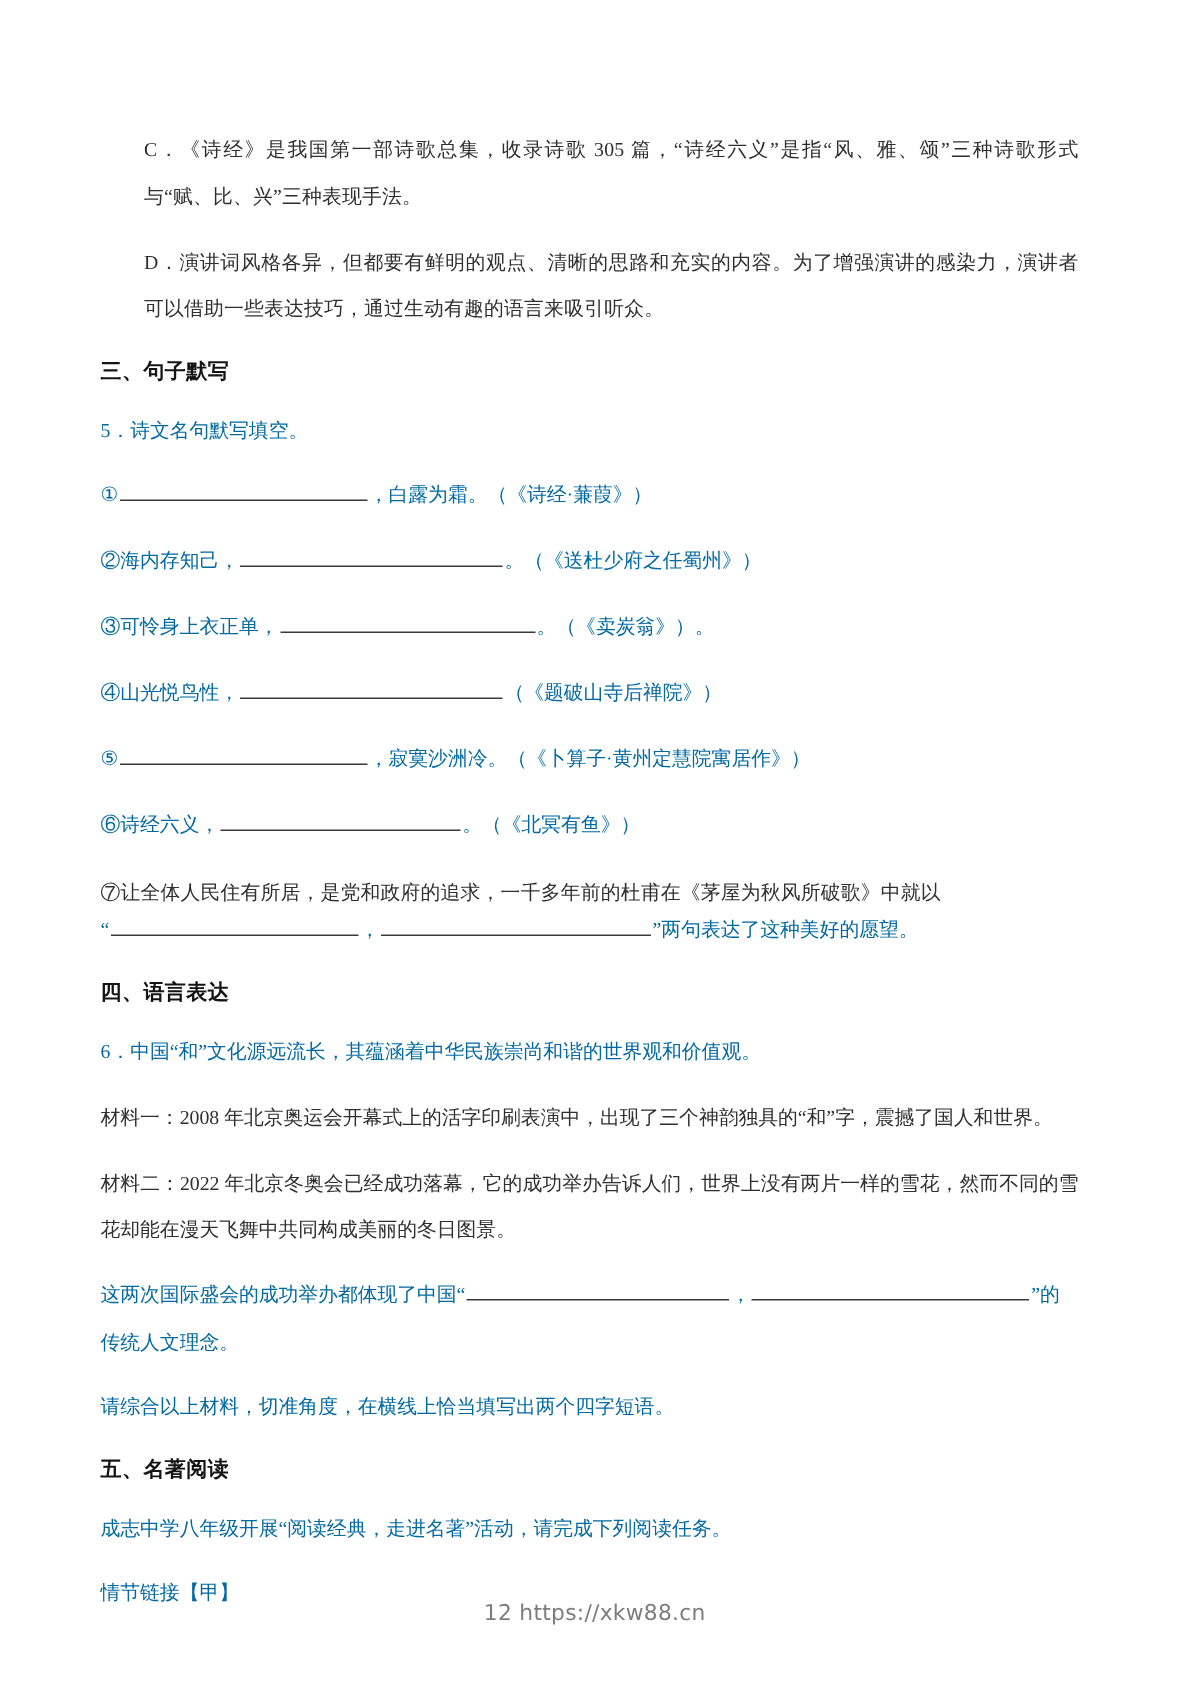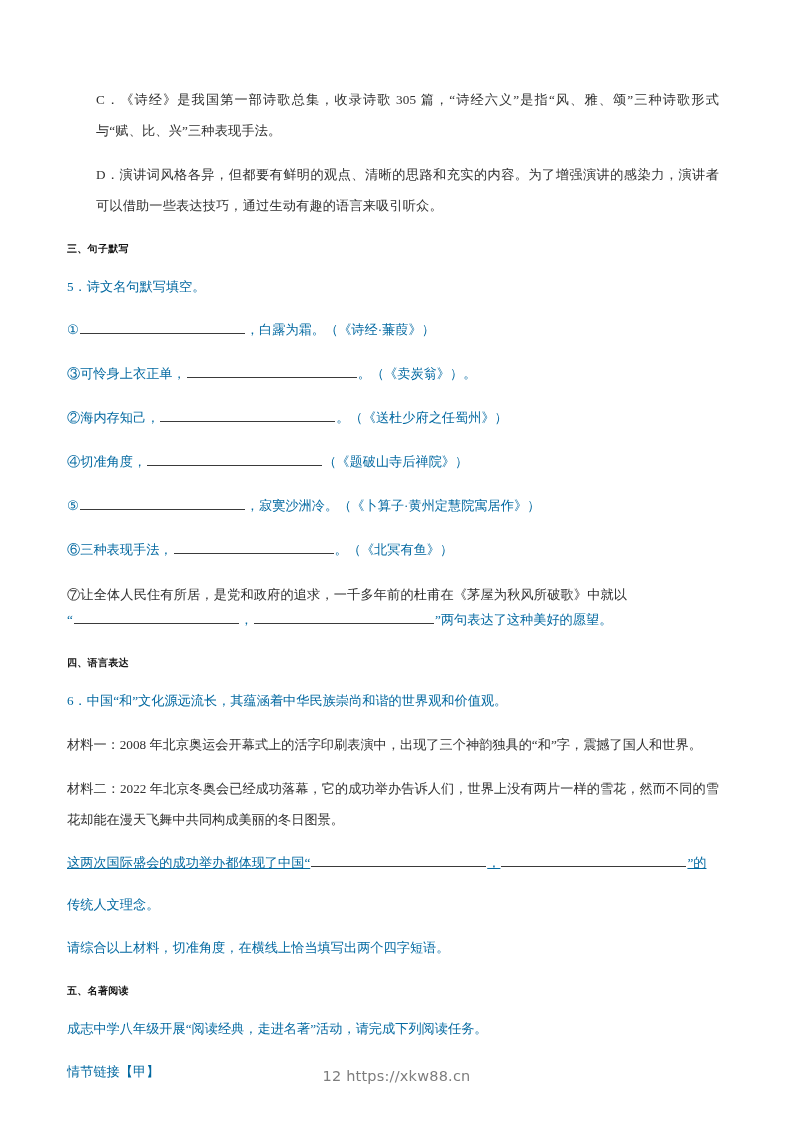--- a/index.html
+++ b/index.html
@@ -35,21 +35,21 @@
     color: #2f2f2f;
     letter-spacing: 0.15px;
   }
   .para.opt {
     padding-left: 29px;
     text-indent: -0px;
   }
 
   .section-heading {
     font-family: Liberation Serif, serif;
-    font-size: 10px;
+    font-size: 14px;
     font-weight: bold;
     color: #141414;
     margin: 16px 0 11px 0;
     line-height: 24px;
     letter-spacing: 0.3px;
   }
 
   .qline {
     font-size: 13.2px;
     line-height: 30px;
@@ -107,54 +107,54 @@
   <div class="section-heading">三、句子默写</div>
   <div class="qline">5．诗文名句默写填空。</div>
 
   <div class="numlist">
 
     <div class="qline">
       <span>①</span><span class="blank b-165"></span><span>，白露为霜。（《诗经·蒹葭》）</span>
     </div>
 
     <div class="qline">
+      <span>②</span><span>海内存知己，</span><span class="blank b-175"></span><span>。（《送杜少府之任蜀州》）</span>
+    </div>
+
+    <div class="qline">
       <span>③</span><span>可怜身上衣正单，</span><span class="blank b-170"></span><span>。（《卖炭翁》）。</span>
     </div>
 
     <div class="qline">
-      <span>②</span><span>海内存知己，</span><span class="blank b-175"></span><span>。（《送杜少府之任蜀州》）</span>
-    </div>
-
-    <div class="qline">
-      <span>④</span><span>切准角度，</span><span class="blank b-175"></span><span>（《题破山寺后禅院》）</span>
+      <span>④</span><span>山光悦鸟性，</span><span class="blank b-175"></span><span>（《题破山寺后禅院》）</span>
     </div>
 
     <div class="qline">
       <span>⑤</span><span class="blank b-165"></span><span>，寂寞沙洲冷。（《卜算子·黄州定慧院寓居作》）</span>
     </div>
 
     <div class="qline">
-      <span>⑥</span><span>三种表现手法，</span><span class="blank b-160"></span><span>。（《北冥有鱼》）</span>
+      <span>⑥</span><span>诗经六义，</span><span class="blank b-160"></span><span>。（《北冥有鱼》）</span>
     </div>
 
     <div class="para">⑦让全体人民住有所居，是党和政府的追求，一千多年前的杜甫在《茅屋为秋风所破歌》中就以</div>
 
     <div class="qline" style="margin-top:-18px;">
       <span>“</span><span class="blank b-165"></span><span>，</span><span class="blank b-180"></span><span>”</span><span>两句表达了这种美好的愿望。</span>
     </div>
 
   </div>
 
   <div class="section-heading">四、语言表达</div>
   <div class="qline">6．中国“和”文化源远流长，其蕴涵着中华民族崇尚和谐的世界观和价值观。</div>
 
   <div class="material">材料一：2008 年北京奥运会开幕式上的活字印刷表演中，出现了三个神韵独具的“和”字，震撼了国人和世界。</div>
   <div class="material">材料二：2022 年北京冬奥会已经成功落幕，它的成功举办告诉人们，世界上没有两片一样的雪花，然而不同的雪花却能在漫天飞舞中共同构成美丽的冬日图景。</div>
 
-  <div class="qline" style="margin-bottom:12px;text-decoration:underline;">
+  <div class="qline" style="margin-bottom:2px;">
     <span>这两次国际盛会的成功举办都体现了中国“</span><span class="blank b-175"></span><span>，</span><span class="blank b-185"></span><span>”的</span>
   </div>
   <div class="qline">传统人文理念。</div>
 
   <div class="qline">请综合以上材料，切准角度，在横线上恰当填写出两个四字短语。</div>
 
   <div class="section-heading">五、名著阅读</div>
   <div class="qline">成志中学八年级开展“阅读经典，走进名著”活动，请完成下列阅读任务。</div>
   <div class="qline">情节链接【甲】</div>
 

